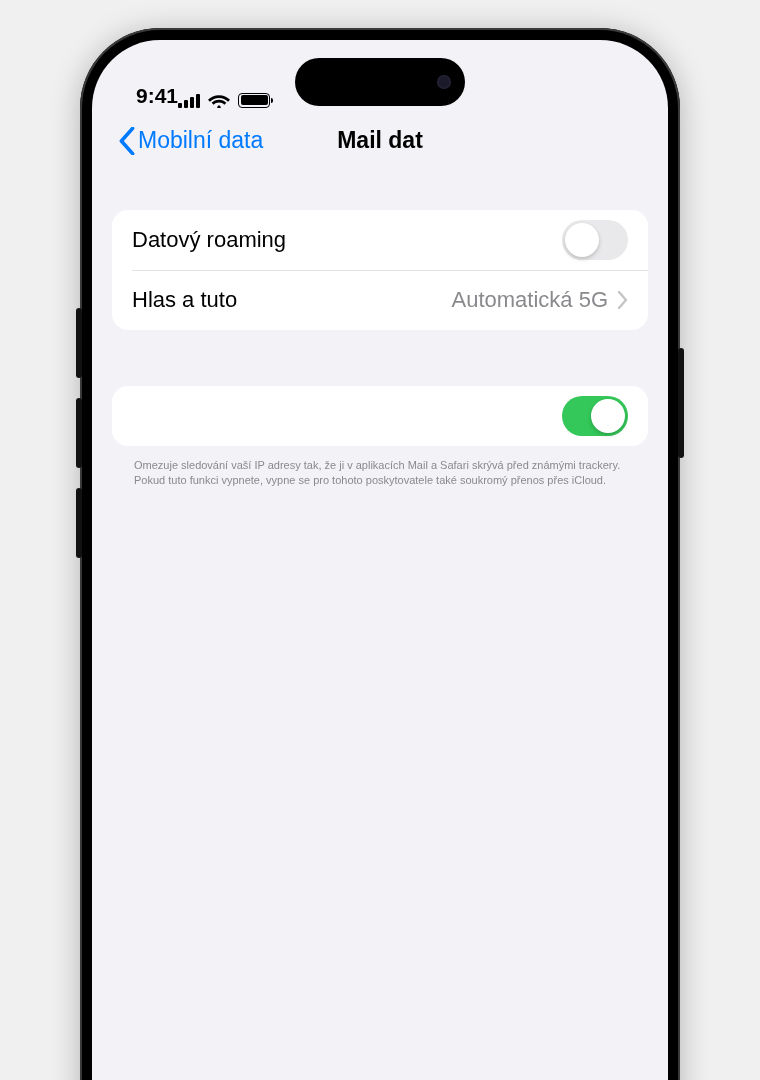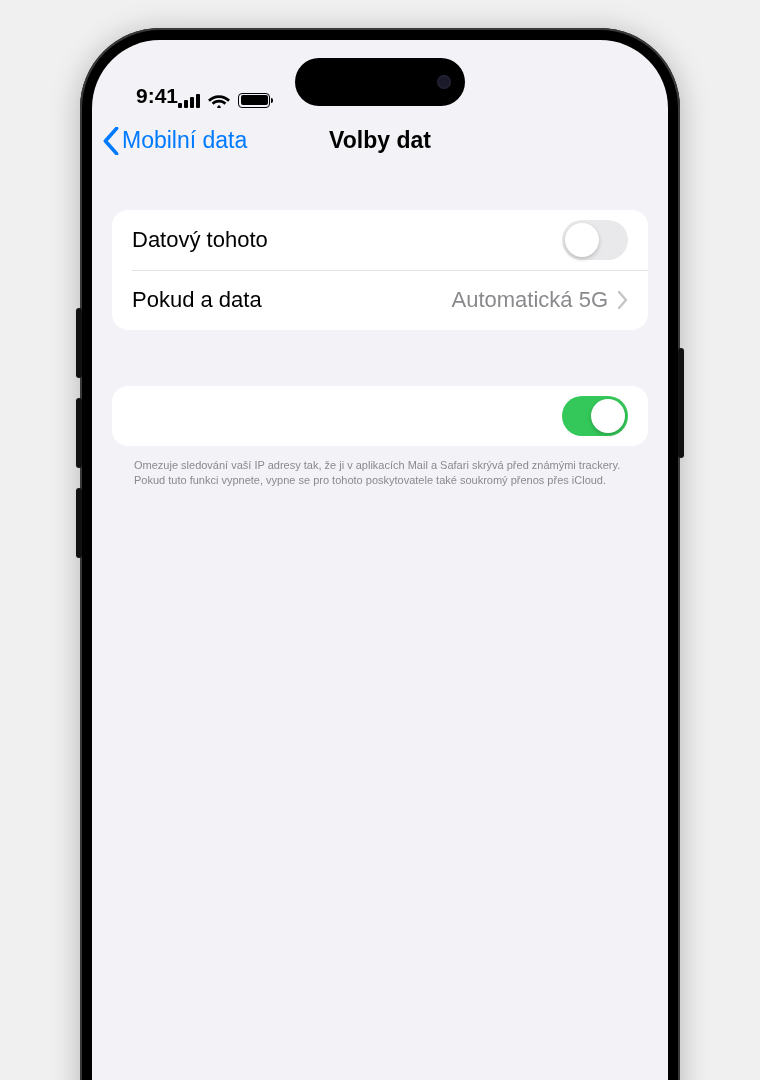--- a/index.html
+++ b/index.html
@@ -50,21 +50,21 @@
   .wifi { width:22px; height:16px; position:relative; }
   .wifi svg { display:block; }
   .battery { width:32px; height:15px; border:1.5px solid #000; border-radius:4px; position:relative; }
   .battery::after { content:""; position:absolute; right:-4px; top:4px; width:2.5px; height:5px; background:#000; border-radius:0 2px 2px 0; }
   .battery .fill { position:absolute; inset:1.5px; background:#000; border-radius:2px; }
 
   .navbar {
     display:flex; align-items:center; height:58px; position:relative;
     border-bottom: .5px solid transparent;
   }
-  .back { display:flex; align-items:center; gap:2px; color:#007aff; font-size:23px; padding-left:10px; cursor:pointer; }
+  .back { display:flex; align-items:center; gap:2px; color:#007aff; font-size:23px; padding-left:26px; cursor:pointer; }
   .back svg { width:18px; height:28px; }
   .title { position:absolute; left:50%; transform:translateX(-50%); font-size:23px; font-weight:600; color:#000; }
 
   .content { padding: 40px 20px 0; }
   .group { background:#fff; border-radius:16px; overflow:hidden; }
   .row {
     display:flex; align-items:center; min-height:60px;
     padding: 0 20px; font-size:22px; color:#000; position:relative;
   }
   .row + .row::before {
@@ -121,35 +121,35 @@
       </div>
     </div>
 
     <div class="navbar">
       <div class="back">
         <svg viewBox="0 0 12 20">
             <path fill="none" stroke="#007aff" stroke-width="2.6" stroke-linecap="round" stroke-linejoin="round" d="M10 1 2 10l8 9"></path>
           </svg>
         <span>Mobilní data</span>
       </div>
-      <div class="title">Volby dat</div>
+      <div class="title">Mail dat</div>
     </div>
 
     <div class="content">
 
       <div class="group">
         <div class="row">
-          <span class="label">Datový tohoto</span>
+          <span class="label">Datový roaming</span>
           <span class="spacer"></span>
           <div class="switch off">
               <div class="knob"></div>
             </div>
         </div>
         <div class="row">
-          <span class="label">Pokud a data</span>
+          <span class="label">Hlas a tuto</span>
           <span class="spacer"></span>
           <span class="value">Automatická 5G</span>
           <span class="chevron">
               <svg viewBox="0 0 10 18">
                 <path fill="none" stroke="#c5c5c8" stroke-width="2.4" stroke-linecap="round" stroke-linejoin="round" d="M1 1l7 8-7 8"></path>
               </svg>
             </span>
         </div>
       </div>
 

